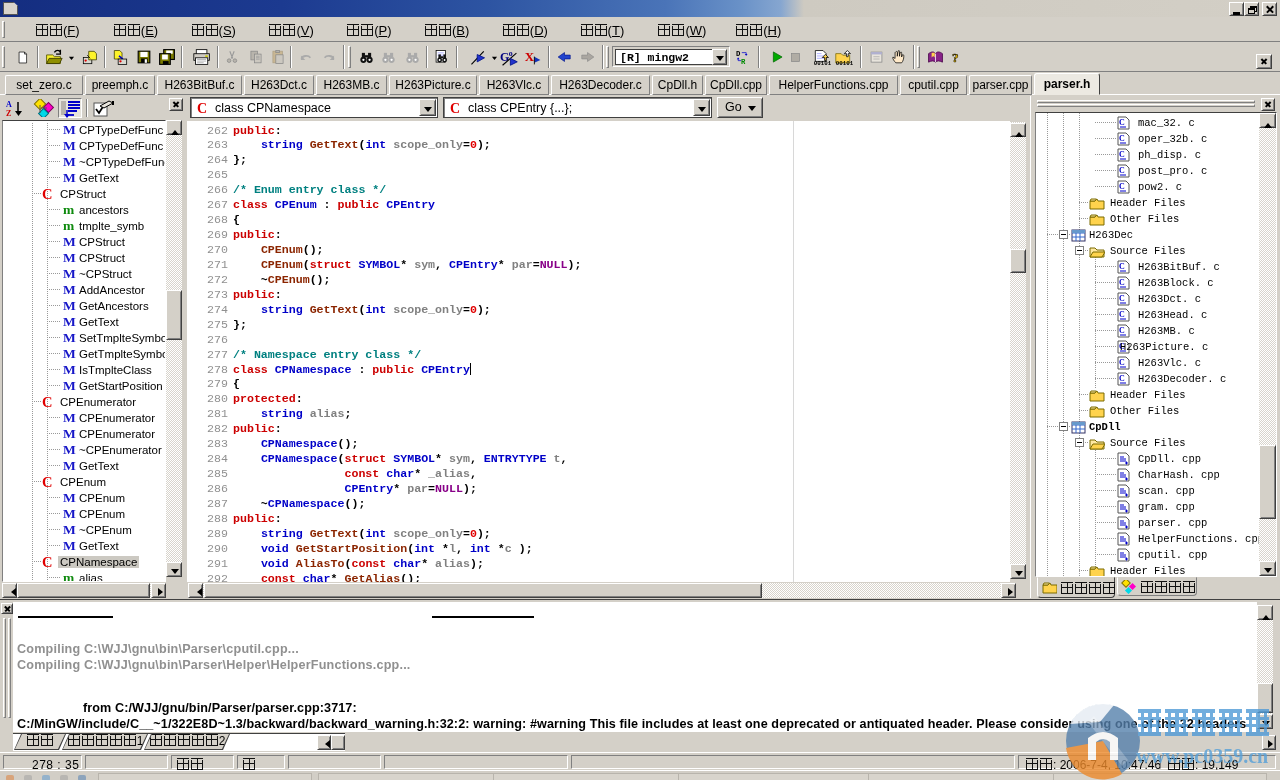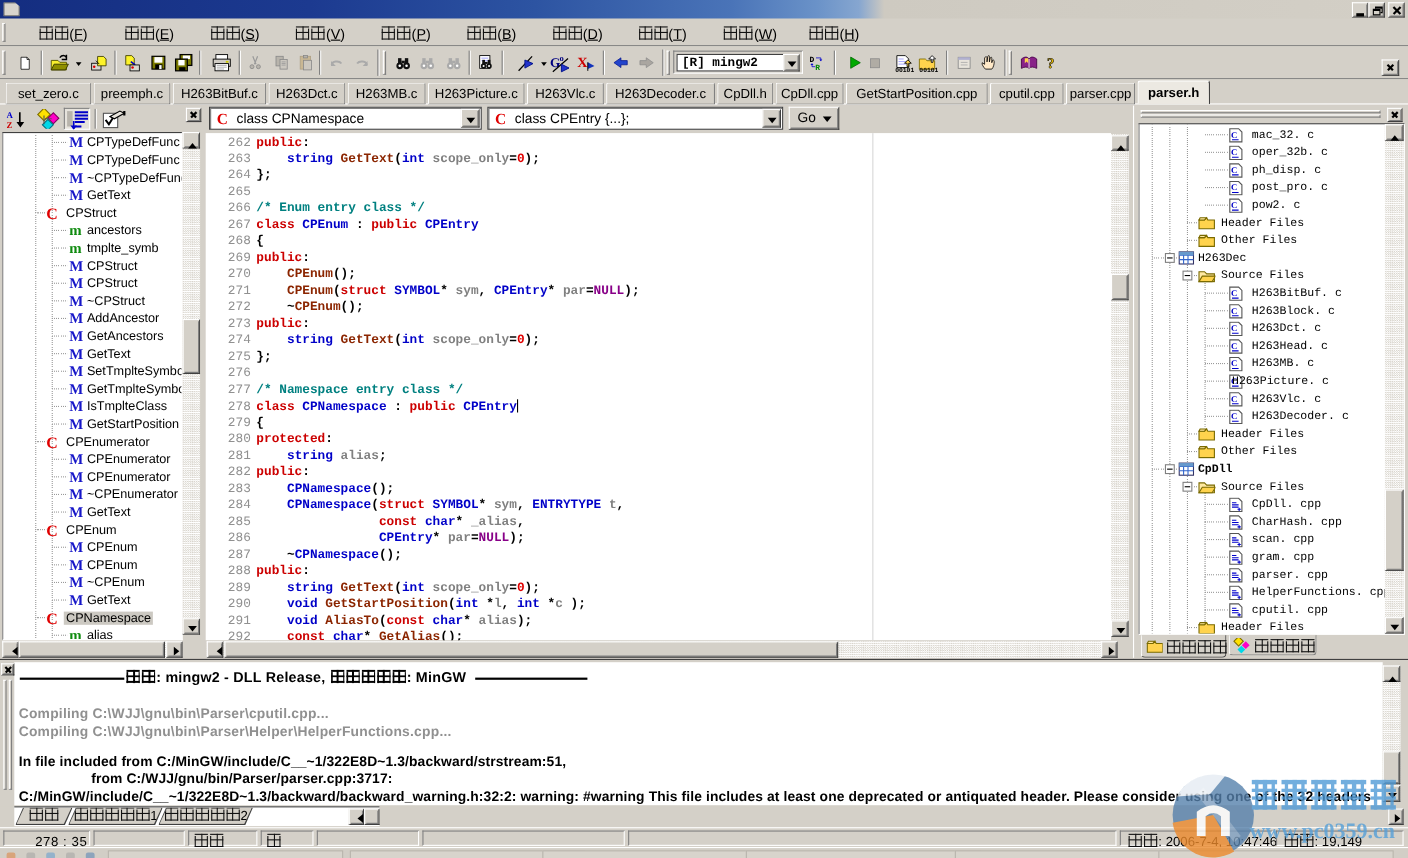--- a/index.html
+++ b/index.html
@@ -266,21 +266,21 @@
     <div class="ab" style="left:5px;top:3px;width:78px;height:20px;background:#d4d0c8;border:1px solid;border-color:#fff #808080 #808080 #fff;border-radius:2px 2px 0 0;font-size:12px;text-align:center;line-height:18px">set_zero.c</div>
     <div class="ab" style="left:85px;top:3px;width:70px;height:20px;background:#d4d0c8;border:1px solid;border-color:#fff #808080 #808080 #fff;border-radius:2px 2px 0 0;font-size:12px;text-align:center;line-height:18px">preemph.c</div>
     <div class="ab" style="left:157px;top:3px;width:85px;height:20px;background:#d4d0c8;border:1px solid;border-color:#fff #808080 #808080 #fff;border-radius:2px 2px 0 0;font-size:12px;text-align:center;line-height:18px">H263BitBuf.c</div>
     <div class="ab" style="left:244px;top:3px;width:70px;height:20px;background:#d4d0c8;border:1px solid;border-color:#fff #808080 #808080 #fff;border-radius:2px 2px 0 0;font-size:12px;text-align:center;line-height:18px">H263Dct.c</div>
     <div class="ab" style="left:316px;top:3px;width:71px;height:20px;background:#d4d0c8;border:1px solid;border-color:#fff #808080 #808080 #fff;border-radius:2px 2px 0 0;font-size:12px;text-align:center;line-height:18px">H263MB.c</div>
     <div class="ab" style="left:389px;top:3px;width:88px;height:20px;background:#d4d0c8;border:1px solid;border-color:#fff #808080 #808080 #fff;border-radius:2px 2px 0 0;font-size:12px;text-align:center;line-height:18px">H263Picture.c</div>
     <div class="ab" style="left:479px;top:3px;width:70px;height:20px;background:#d4d0c8;border:1px solid;border-color:#fff #808080 #808080 #fff;border-radius:2px 2px 0 0;font-size:12px;text-align:center;line-height:18px">H263Vlc.c</div>
     <div class="ab" style="left:551px;top:3px;width:99px;height:20px;background:#d4d0c8;border:1px solid;border-color:#fff #808080 #808080 #fff;border-radius:2px 2px 0 0;font-size:12px;text-align:center;line-height:18px">H263Decoder.c</div>
     <div class="ab" style="left:652px;top:3px;width:51px;height:20px;background:#d4d0c8;border:1px solid;border-color:#fff #808080 #808080 #fff;border-radius:2px 2px 0 0;font-size:12px;text-align:center;line-height:18px">CpDll.h</div>
     <div class="ab" style="left:705px;top:3px;width:62px;height:20px;background:#d4d0c8;border:1px solid;border-color:#fff #808080 #808080 #fff;border-radius:2px 2px 0 0;font-size:12px;text-align:center;line-height:18px">CpDll.cpp</div>
-    <div class="ab" style="left:769px;top:3px;width:129px;height:20px;background:#d4d0c8;border:1px solid;border-color:#fff #808080 #808080 #fff;border-radius:2px 2px 0 0;font-size:12px;text-align:center;line-height:18px">GetStartPosition.cpp</div>
+    <div class="ab" style="left:769px;top:3px;width:129px;height:20px;background:#d4d0c8;border:1px solid;border-color:#fff #808080 #808080 #fff;border-radius:2px 2px 0 0;font-size:12px;text-align:center;line-height:18px">HelperFunctions.cpp</div>
     <div class="ab" style="left:900px;top:3px;width:67px;height:20px;background:#d4d0c8;border:1px solid;border-color:#fff #808080 #808080 #fff;border-radius:2px 2px 0 0;font-size:12px;text-align:center;line-height:18px">cputil.cpp</div>
     <div class="ab" style="left:969px;top:3px;width:63px;height:20px;background:#d4d0c8;border:1px solid;border-color:#fff #808080 #808080 #fff;border-radius:2px 2px 0 0;font-size:12px;text-align:center;line-height:18px">parser.cpp</div>
     <div class="ab" style="left:1034px;top:1px;width:66px;height:22px;background:#ece9e2;border:1px solid;border-color:#fff #404040 #ece9e2 #fff;border-radius:3px 3px 0 0;font-weight:bold;font-size:12px;text-align:center;line-height:20px">parser.h</div>
   </div>
 <div class="ab" style="left:0;top:96px;width:1030px;height:24px;background:#d4d0c8">
     <svg class="ab" style="left:6px;top:3px" width="22" height="18">
       <text x="0" y="8" font-size="8" font-weight="bold" fill="#00c" font-family="Liberation Serif">A</text>
       <text x="0" y="17" font-size="8" font-weight="bold" fill="#c00" font-family="Liberation Serif">Z</text>
       <path d="M12 3v10" stroke="#000" stroke-width="1.5"></path>
       <path d="M9 12h7l-3.5 5z" fill="#000"></path>
@@ -780,25 +780,23 @@
   </div>
 <div class="ab" style="left:182px;top:120px;width:4px;height:478px;background:#d4d0c8"></div>
 <div class="ab" style="left:0;top:599px;width:1280px;height:134px;background:#d4d0c8;border-top:1px solid #404040">
     <div class="ab" style="left:13px;top:2px;width:1244px;height:130px;background:#fff"></div>
     <div class="ab btn" style="left:1px;top:3px;width:12px;height:11px">
       <div class="xs" style="width:6px;height:6px"></div>
     </div>
     <div class="ab" style="left:3px;top:18px;width:3px;height:100px;border:1px solid;border-color:#fff #808080 #808080 #fff"></div>
     <div class="ab" style="left:8px;top:18px;width:3px;height:100px;border:1px solid;border-color:#fff #808080 #808080 #fff"></div>
     <div class="ab" style="left:18px;top:16px;width:95px;height:1.5px;background:#000"></div>
-    <div class="ab" style="left:114px;top:8px;font-size:13px;font-weight:bold;letter-spacing:.2px;white-space:pre"><i class="hzb"></i><i class="hzb"></i>: mingw2 - DLL Release, <i class="hzb"></i><i class="hzb"></i><i class="hzb"></i><i class="hzb"></i><i class="hzb"></i>: MinGW</div>
     <div class="ab" style="left:432px;top:16px;width:102px;height:1.5px;background:#000"></div>
     <div class="ab" style="left:17px;top:42px;font-size:12.6px;font-weight:bold;color:#909090;letter-spacing:.2px">Compiling C:\WJJ\gnu\bin\Parser\cputil.cpp...</div>
     <div class="ab" style="left:17px;top:58px;font-size:12.6px;font-weight:bold;color:#909090;letter-spacing:.2px">Compiling C:\WJJ\gnu\bin\Parser\Helper\HelperFunctions.cpp...</div>
-    <div class="ab" style="left:17px;top:85px;font-size:12.6px;font-weight:bold;letter-spacing:.1px">In file included from C:/MinGW/include/C__~1/322E8D~1.3/backward/strstream:51,</div>
     <div class="ab" style="left:83px;top:101px;font-size:12.6px;font-weight:bold;letter-spacing:.1px">from C:/WJJ/gnu/bin/Parser/parser.cpp:3717:</div>
     <div class="ab" style="left:17px;top:117px;width:1233px;overflow:hidden;font-size:12.6px;font-weight:bold;letter-spacing:.1px;white-space:pre">C:/MinGW/include/C__~1/322E8D~1.3/backward/backward_warning.h:32:2: warning: #warning This file includes at least one deprecated or antiquated header. Please consider using one of the 32 headers found in sec</div>
     <div class="ab sbtrack" style="left:1257px;top:5px;width:16px;height:124px">
       <div class="ab btn" style="left:0;top:0;width:16px;height:15px">
         <div class="arr" style="left:4px;top:5px;border:4px solid transparent;border-bottom:5px solid #000"></div>
       </div>
       <div class="ab btn" style="left:0;top:78px;width:16px;height:30px"></div>
       <div class="ab btn" style="left:0;top:109px;width:16px;height:15px">
         <div class="arr" style="left:4px;top:6px;border:4px solid transparent;border-top:5px solid #000"></div>
       </div>

